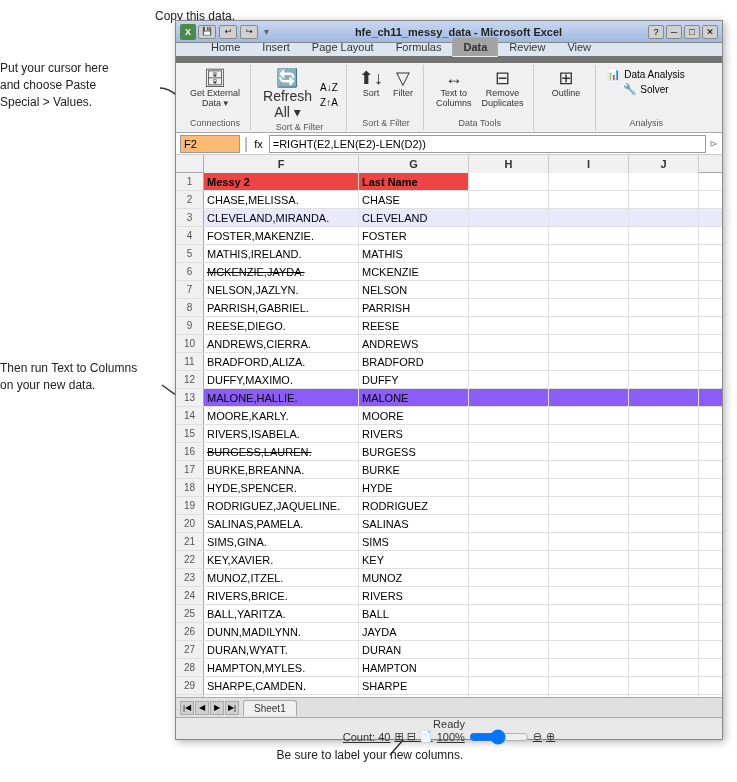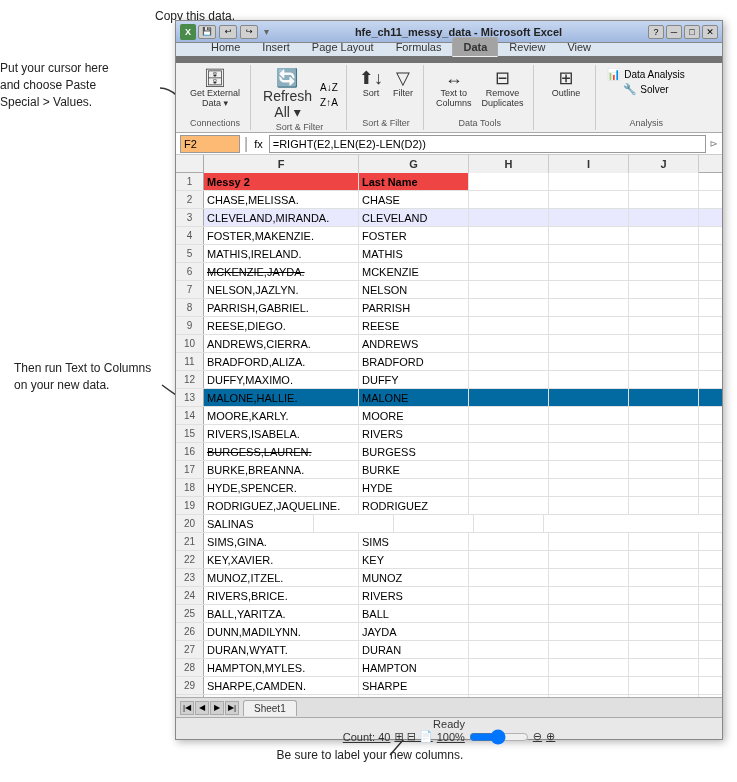--- a/index.html
+++ b/index.html
@@ -37,21 +37,20 @@
     .annotation-paste {
       top: 60px;
       left: 0px;
       width: 145px;
     }
 
     .annotation-text-to-col {
       top: 360px;
       left: 0px;
       width: 155px;
-      padding-left: 14px;
     }
 
     .annotation-label {
       bottom: 18px;
       left: 270px;
       width: 200px;
       text-align: center;
     }
 
     
@@ -670,21 +669,21 @@
             <div class="ss-cell col-j"></div>
           </div>
           <div class="ss-row">
             <div class="row-num">12</div>
             <div class="ss-cell col-f">DUFFY,MAXIMO.</div>
             <div class="ss-cell col-g">DUFFY</div>
             <div class="ss-cell col-h"></div>
             <div class="ss-cell col-i"></div>
             <div class="ss-cell col-j"></div>
           </div>
-          <div class="ss-row" style="background: #0369a1;">
+          <div class="ss-row" style="background: #8b5cf6;">
             <div class="row-num">13</div>
             <div class="ss-cell col-f">MALONE,HALLIE.</div>
             <div class="ss-cell col-g">MALONE</div>
             <div class="ss-cell col-h"></div>
             <div class="ss-cell col-i"></div>
             <div class="ss-cell col-j"></div>
           </div>
           <div class="ss-row">
             <div class="row-num">14</div>
             <div class="ss-cell col-f">MOORE,KARLY.</div>
@@ -730,20 +729,21 @@
           <div class="ss-row">
             <div class="row-num">19</div>
             <div class="ss-cell col-f">RODRIGUEZ,JAQUELINE.</div>
             <div class="ss-cell col-g">RODRIGUEZ</div>
             <div class="ss-cell col-h"></div>
             <div class="ss-cell col-i"></div>
             <div class="ss-cell col-j"></div>
           </div>
           <div class="ss-row">
             <div class="row-num">20</div>
+            <div class="ss-cell col-f">SALINAS,PAMELA.</div>
             <div class="ss-cell col-g">SALINAS</div>
             <div class="ss-cell col-h"></div>
             <div class="ss-cell col-i"></div>
             <div class="ss-cell col-j"></div>
           </div>
           <div class="ss-row">
             <div class="row-num">21</div>
             <div class="ss-cell col-f">SIMS,GINA.</div>
             <div class="ss-cell col-g">SIMS</div>
             <div class="ss-cell col-h"></div>

